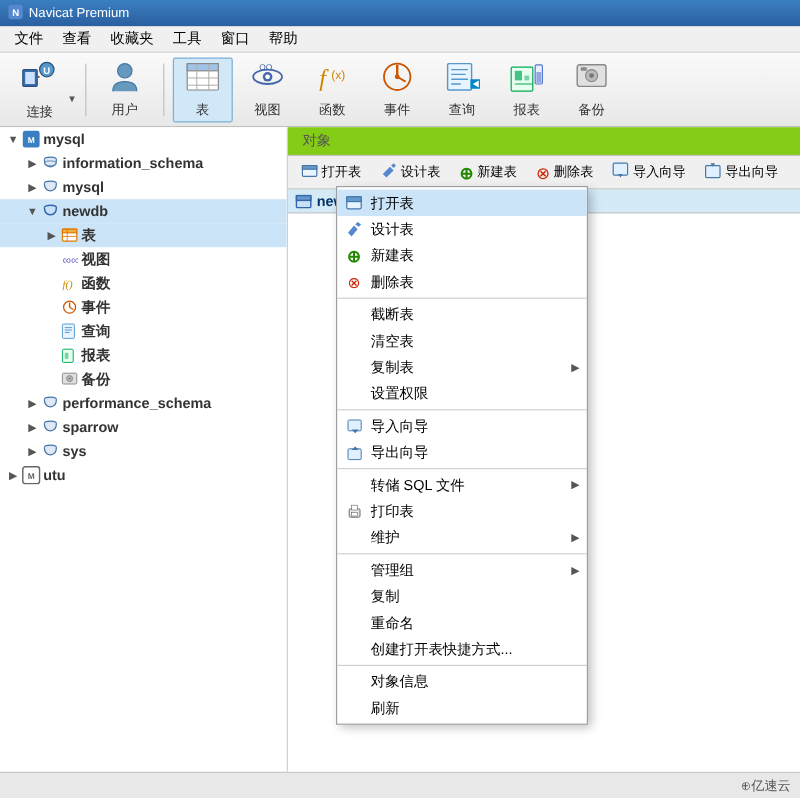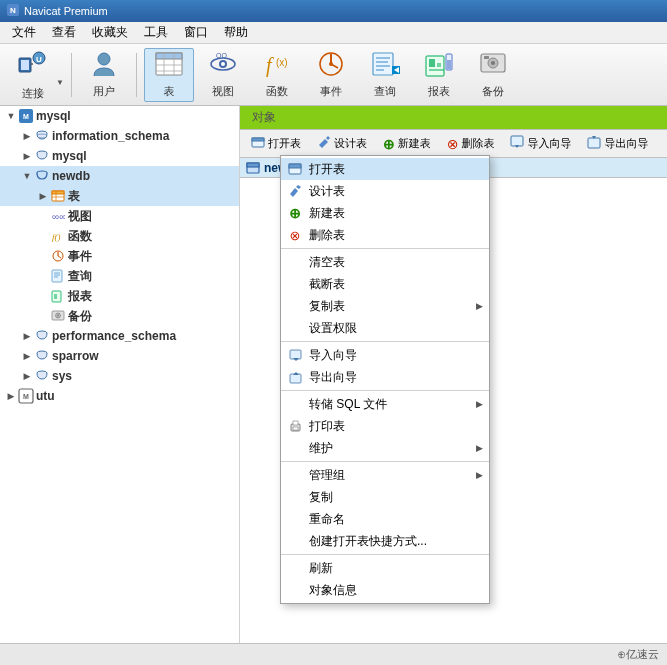--- a/index.html
+++ b/index.html
@@ -722,25 +722,25 @@
   </div>
 
   <div class="ctx-item">
     <span class="ctx-icon" style="color:#cc2200;font-size:13px;">⊗</span>
     <span>删除表</span>
   </div>
 
   <div class="ctx-separator"></div>
 
   <div class="ctx-item">
+    <span>截断表</span>
+  </div>
+
+  <div class="ctx-item">
     <span>清空表</span>
-  </div>
-
-  <div class="ctx-item">
-    <span>截断表</span>
   </div>
 
   <div class="ctx-item">
     <span>复制表</span>
     <span class="ctx-arrow">▶</span>
   </div>
 
   <div class="ctx-item">
     <span>设置权限</span>
   </div>
@@ -806,19 +806,19 @@
     <span>重命名</span>
   </div>
 
   <div class="ctx-item">
     <span>创建打开表快捷方式...</span>
   </div>
 
   <div class="ctx-separator"></div>
 
   <div class="ctx-item">
+    <span>对象信息</span>
+  </div>
+
+  <div class="ctx-item">
     <span>刷新</span>
   </div>
-
-  <div class="ctx-item">
-    <span>对象信息</span>
-  </div>
 </div>
 
 </body></html>

